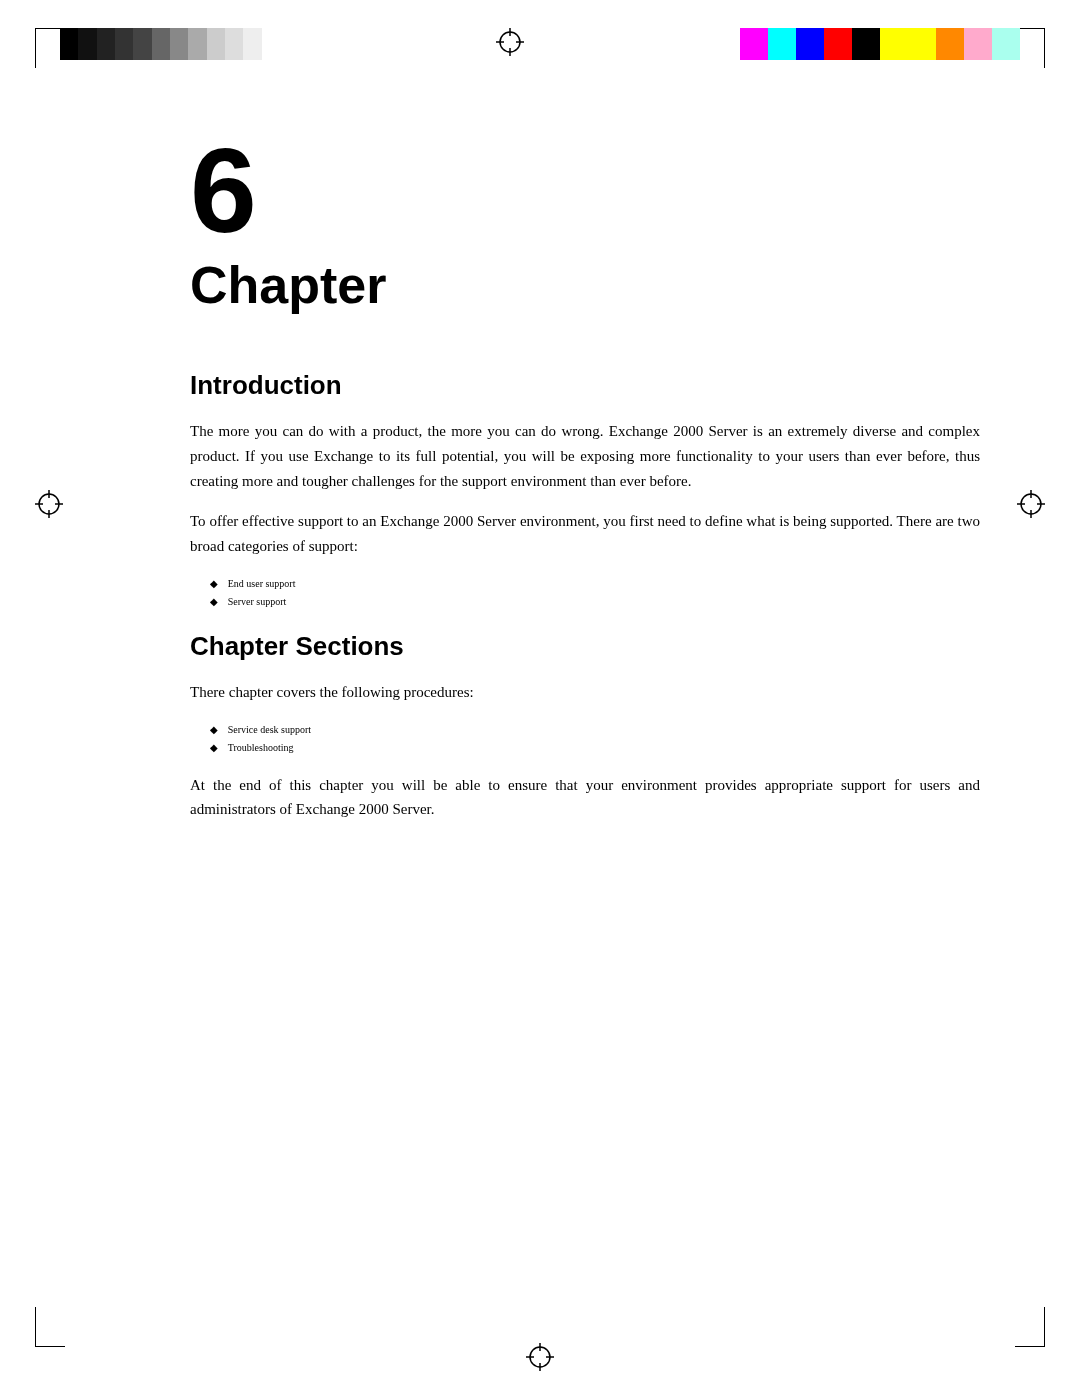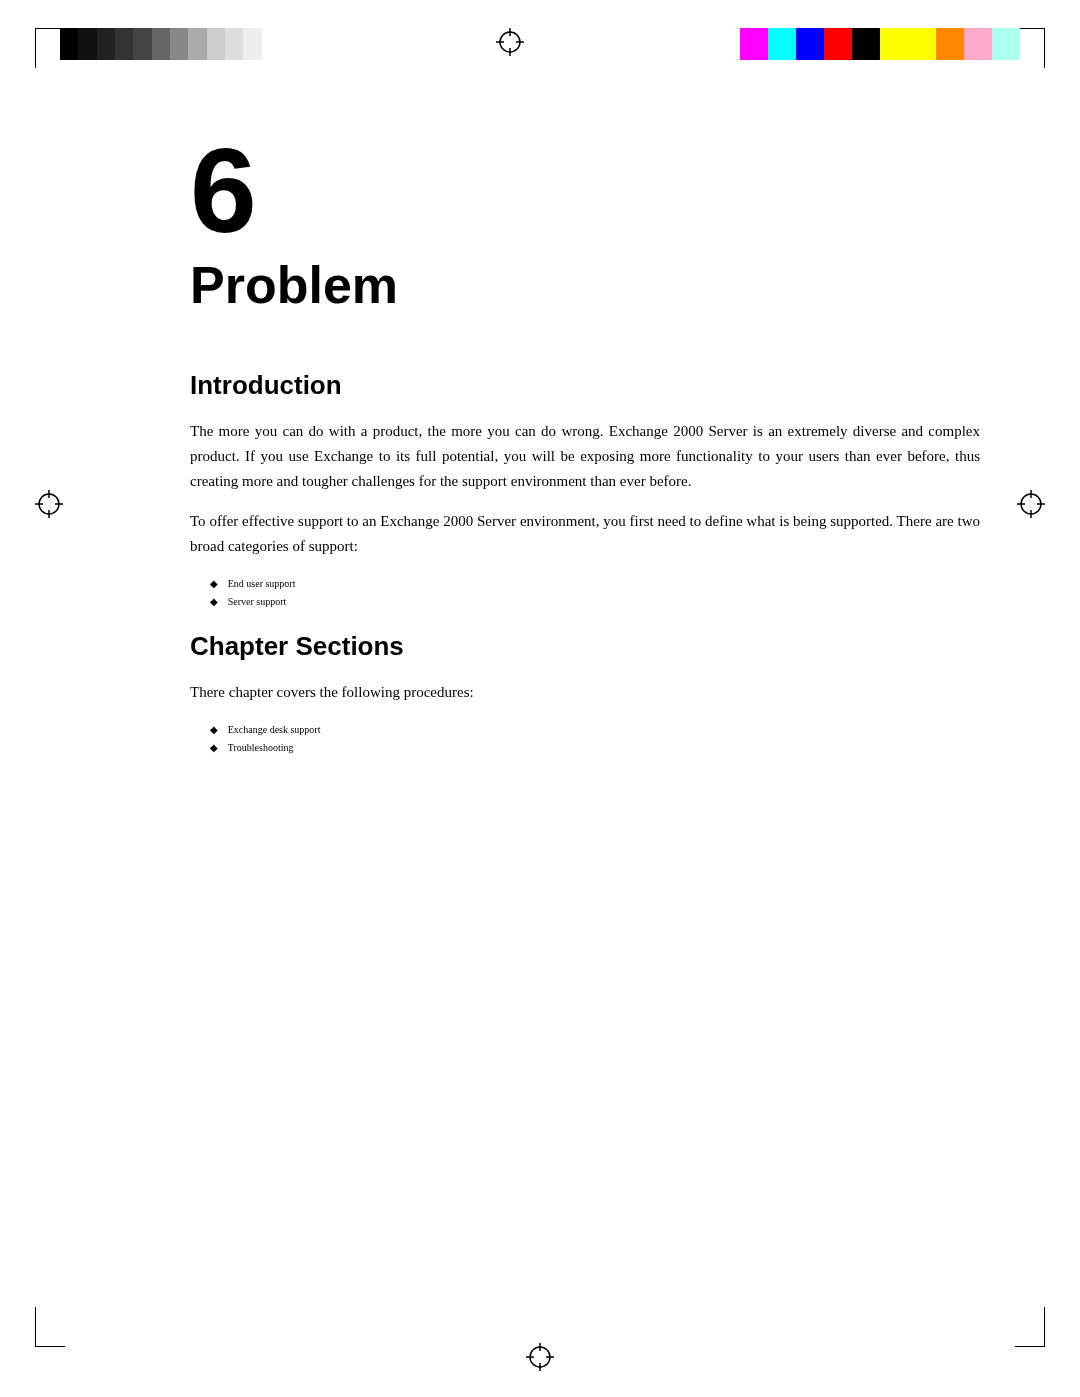--- a/index.html
+++ b/index.html
@@ -306,21 +306,21 @@
     <line x1="14" y1="20" x2="14" y2="28" stroke="#000" stroke-width="1.5"></line>
     <line x1="0" y1="14" x2="8" y2="14" stroke="#000" stroke-width="1.5"></line>
     <line x1="20" y1="14" x2="28" y2="14" stroke="#000" stroke-width="1.5"></line>
   </svg>
 </div>
 
 <div class="main-content">
 
   <div class="chapter-number">6</div>
 
-  <div class="chapter-title">Problem</div>
+  <div class="chapter-title">Chapter</div>
 
   <div class="intro-section">
     <h2 class="section-heading">Introduction</h2>
 
     <p class="body-text">The more you can do with a product, the more you can do wrong. Exchange 2000 Server is an extremely diverse and complex product. If you use Exchange to its full potential, you will be exposing more functionality to your users than ever before, thus creating more and tougher challenges for the support environment than ever before.</p>
     <p class="body-text">To offer effective support to an Exchange 2000 Server environment, you first need to define what is being supported. There are two broad categories of support:</p>
 
     <ul class="bullet-list">
       <li>
         <span>End user support</span>
@@ -332,22 +332,23 @@
 
   </div>
 
   <div class="chapter-sections">
     <h2 class="section-heading">Chapter Sections</h2>
 
     <p class="body-text">There chapter covers the following procedures:</p>
 
     <ul class="bullet-list">
       <li>
-        <span>Exchange desk support</span>
+        <span>Service desk support</span>
       </li>
       <li>
         <span>Troubleshooting</span>
       </li>
     </ul>
 
+    <p class="body-text">At the end of this chapter you will be able to ensure that your environment provides appropriate support for users and administrators of Exchange 2000 Server.</p>
   </div>
 
 </div>
 
 </body></html>

